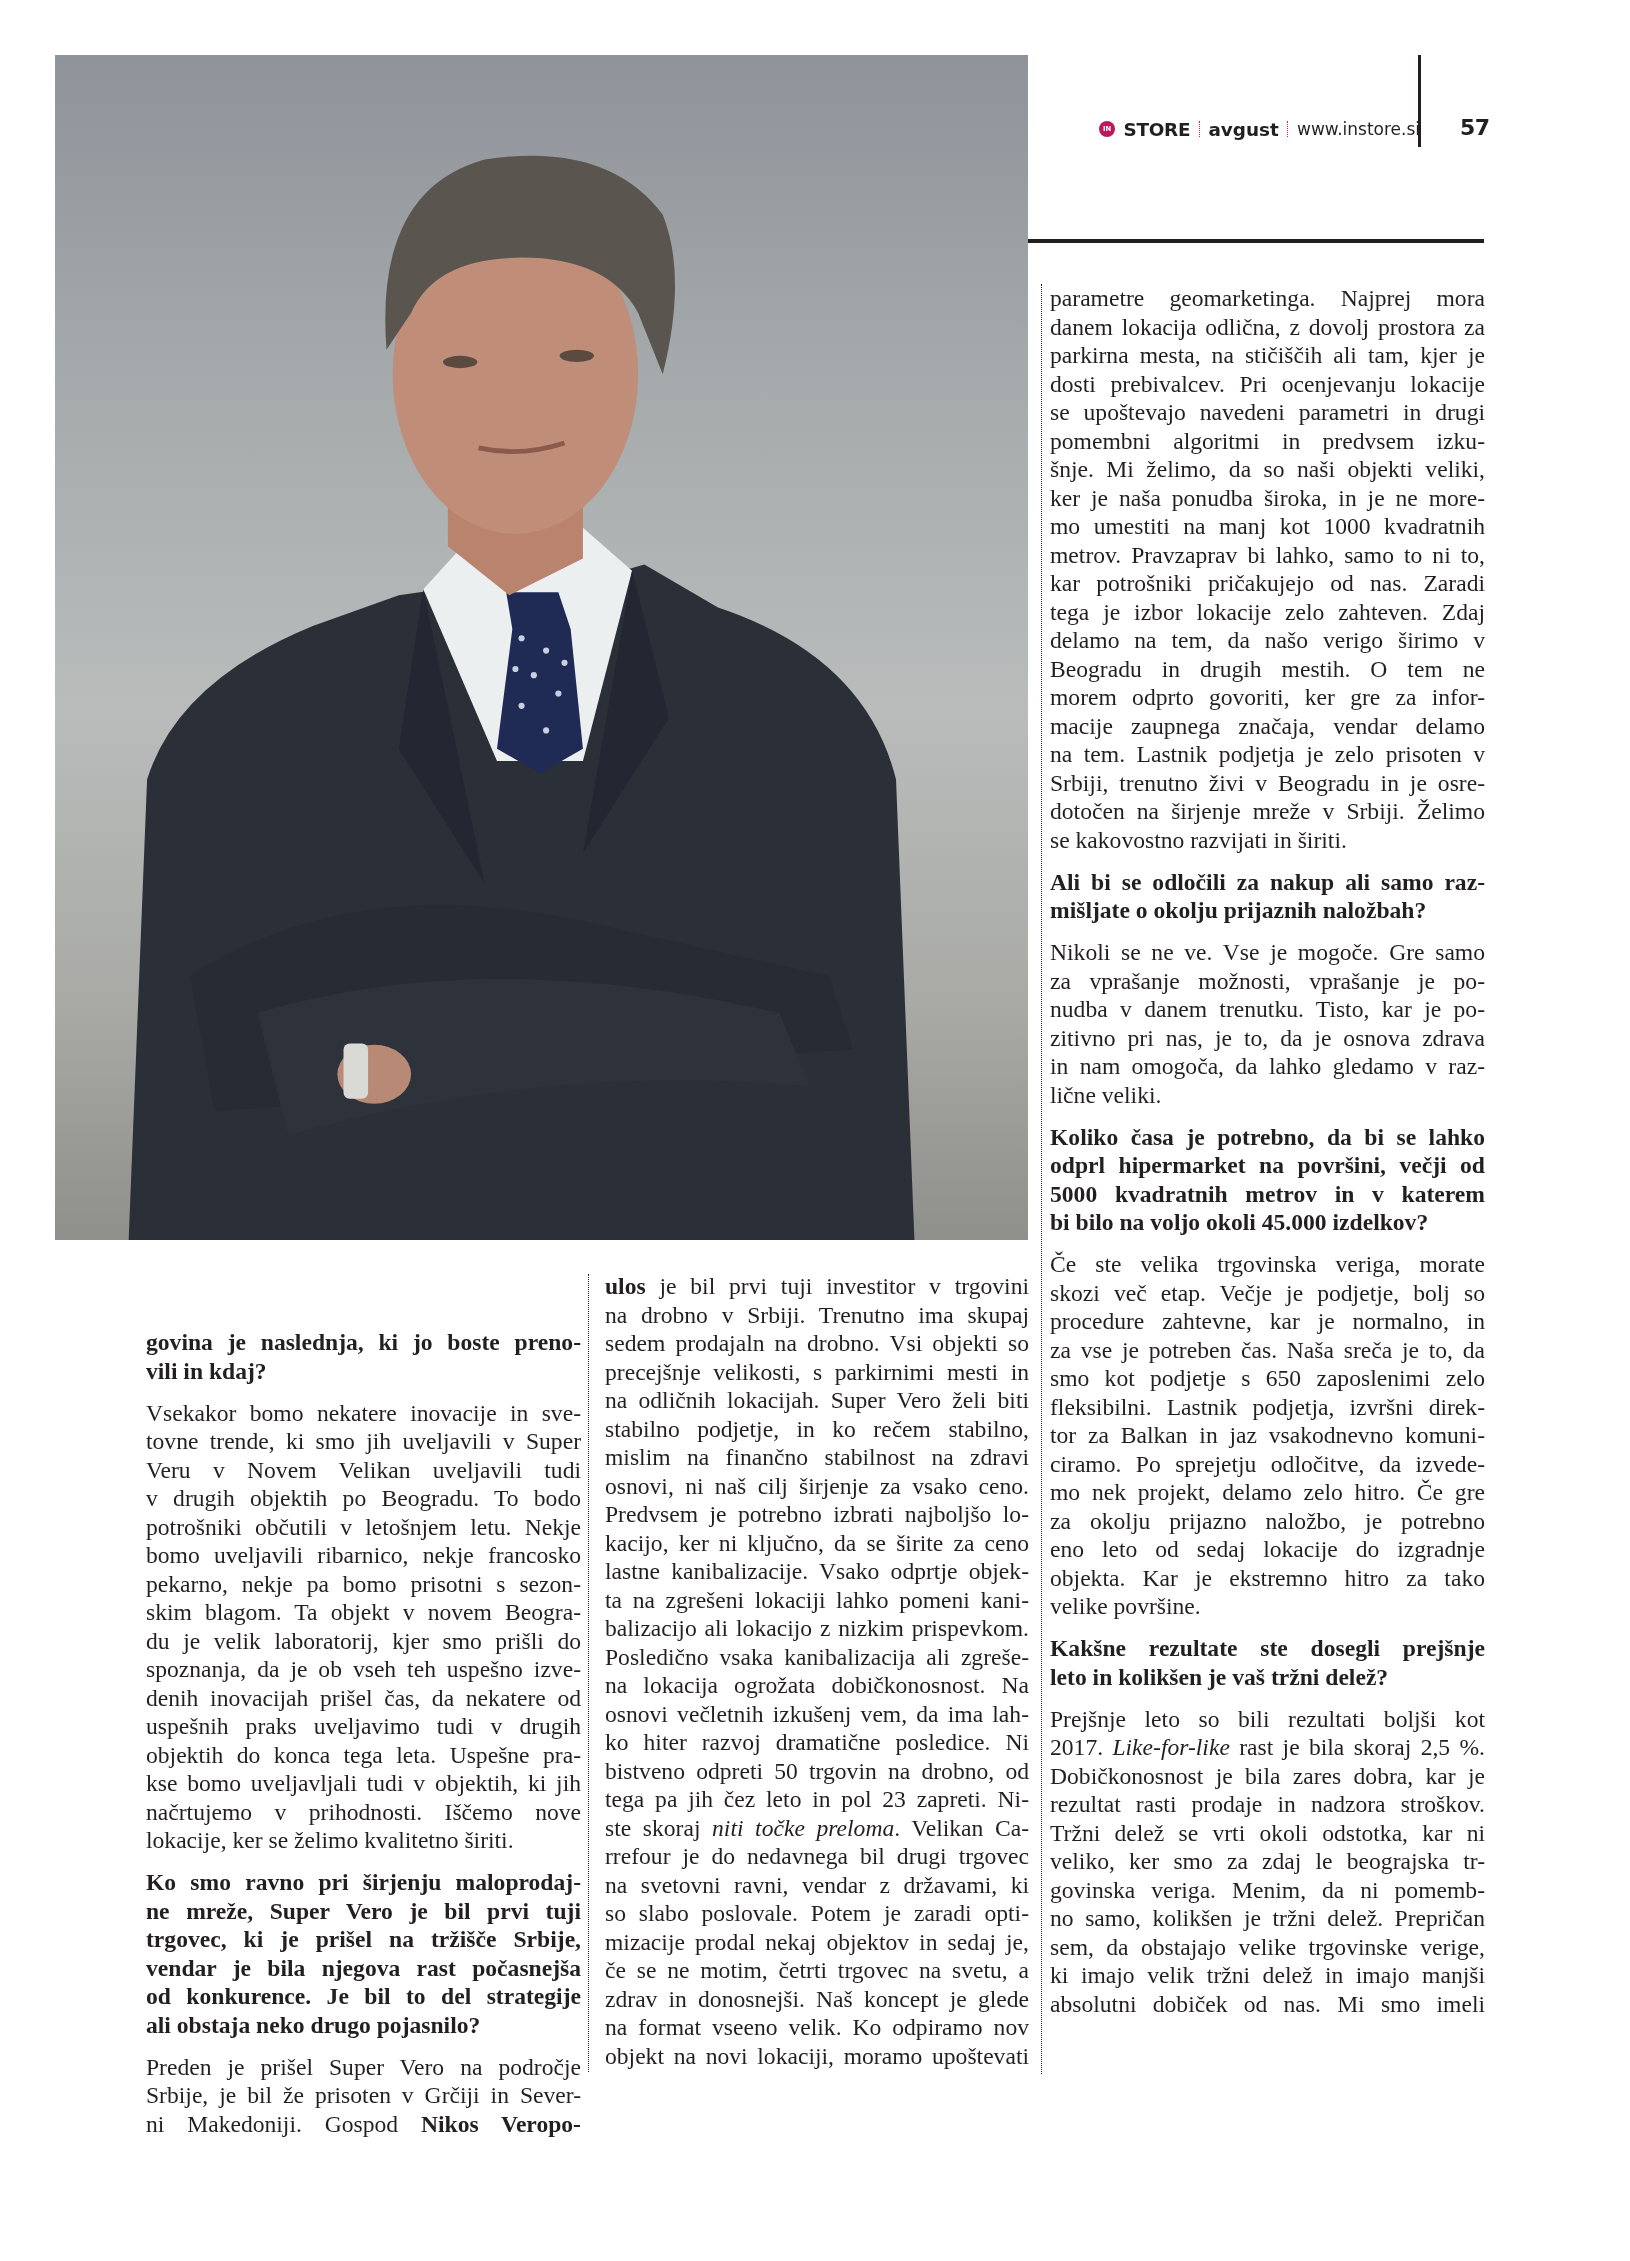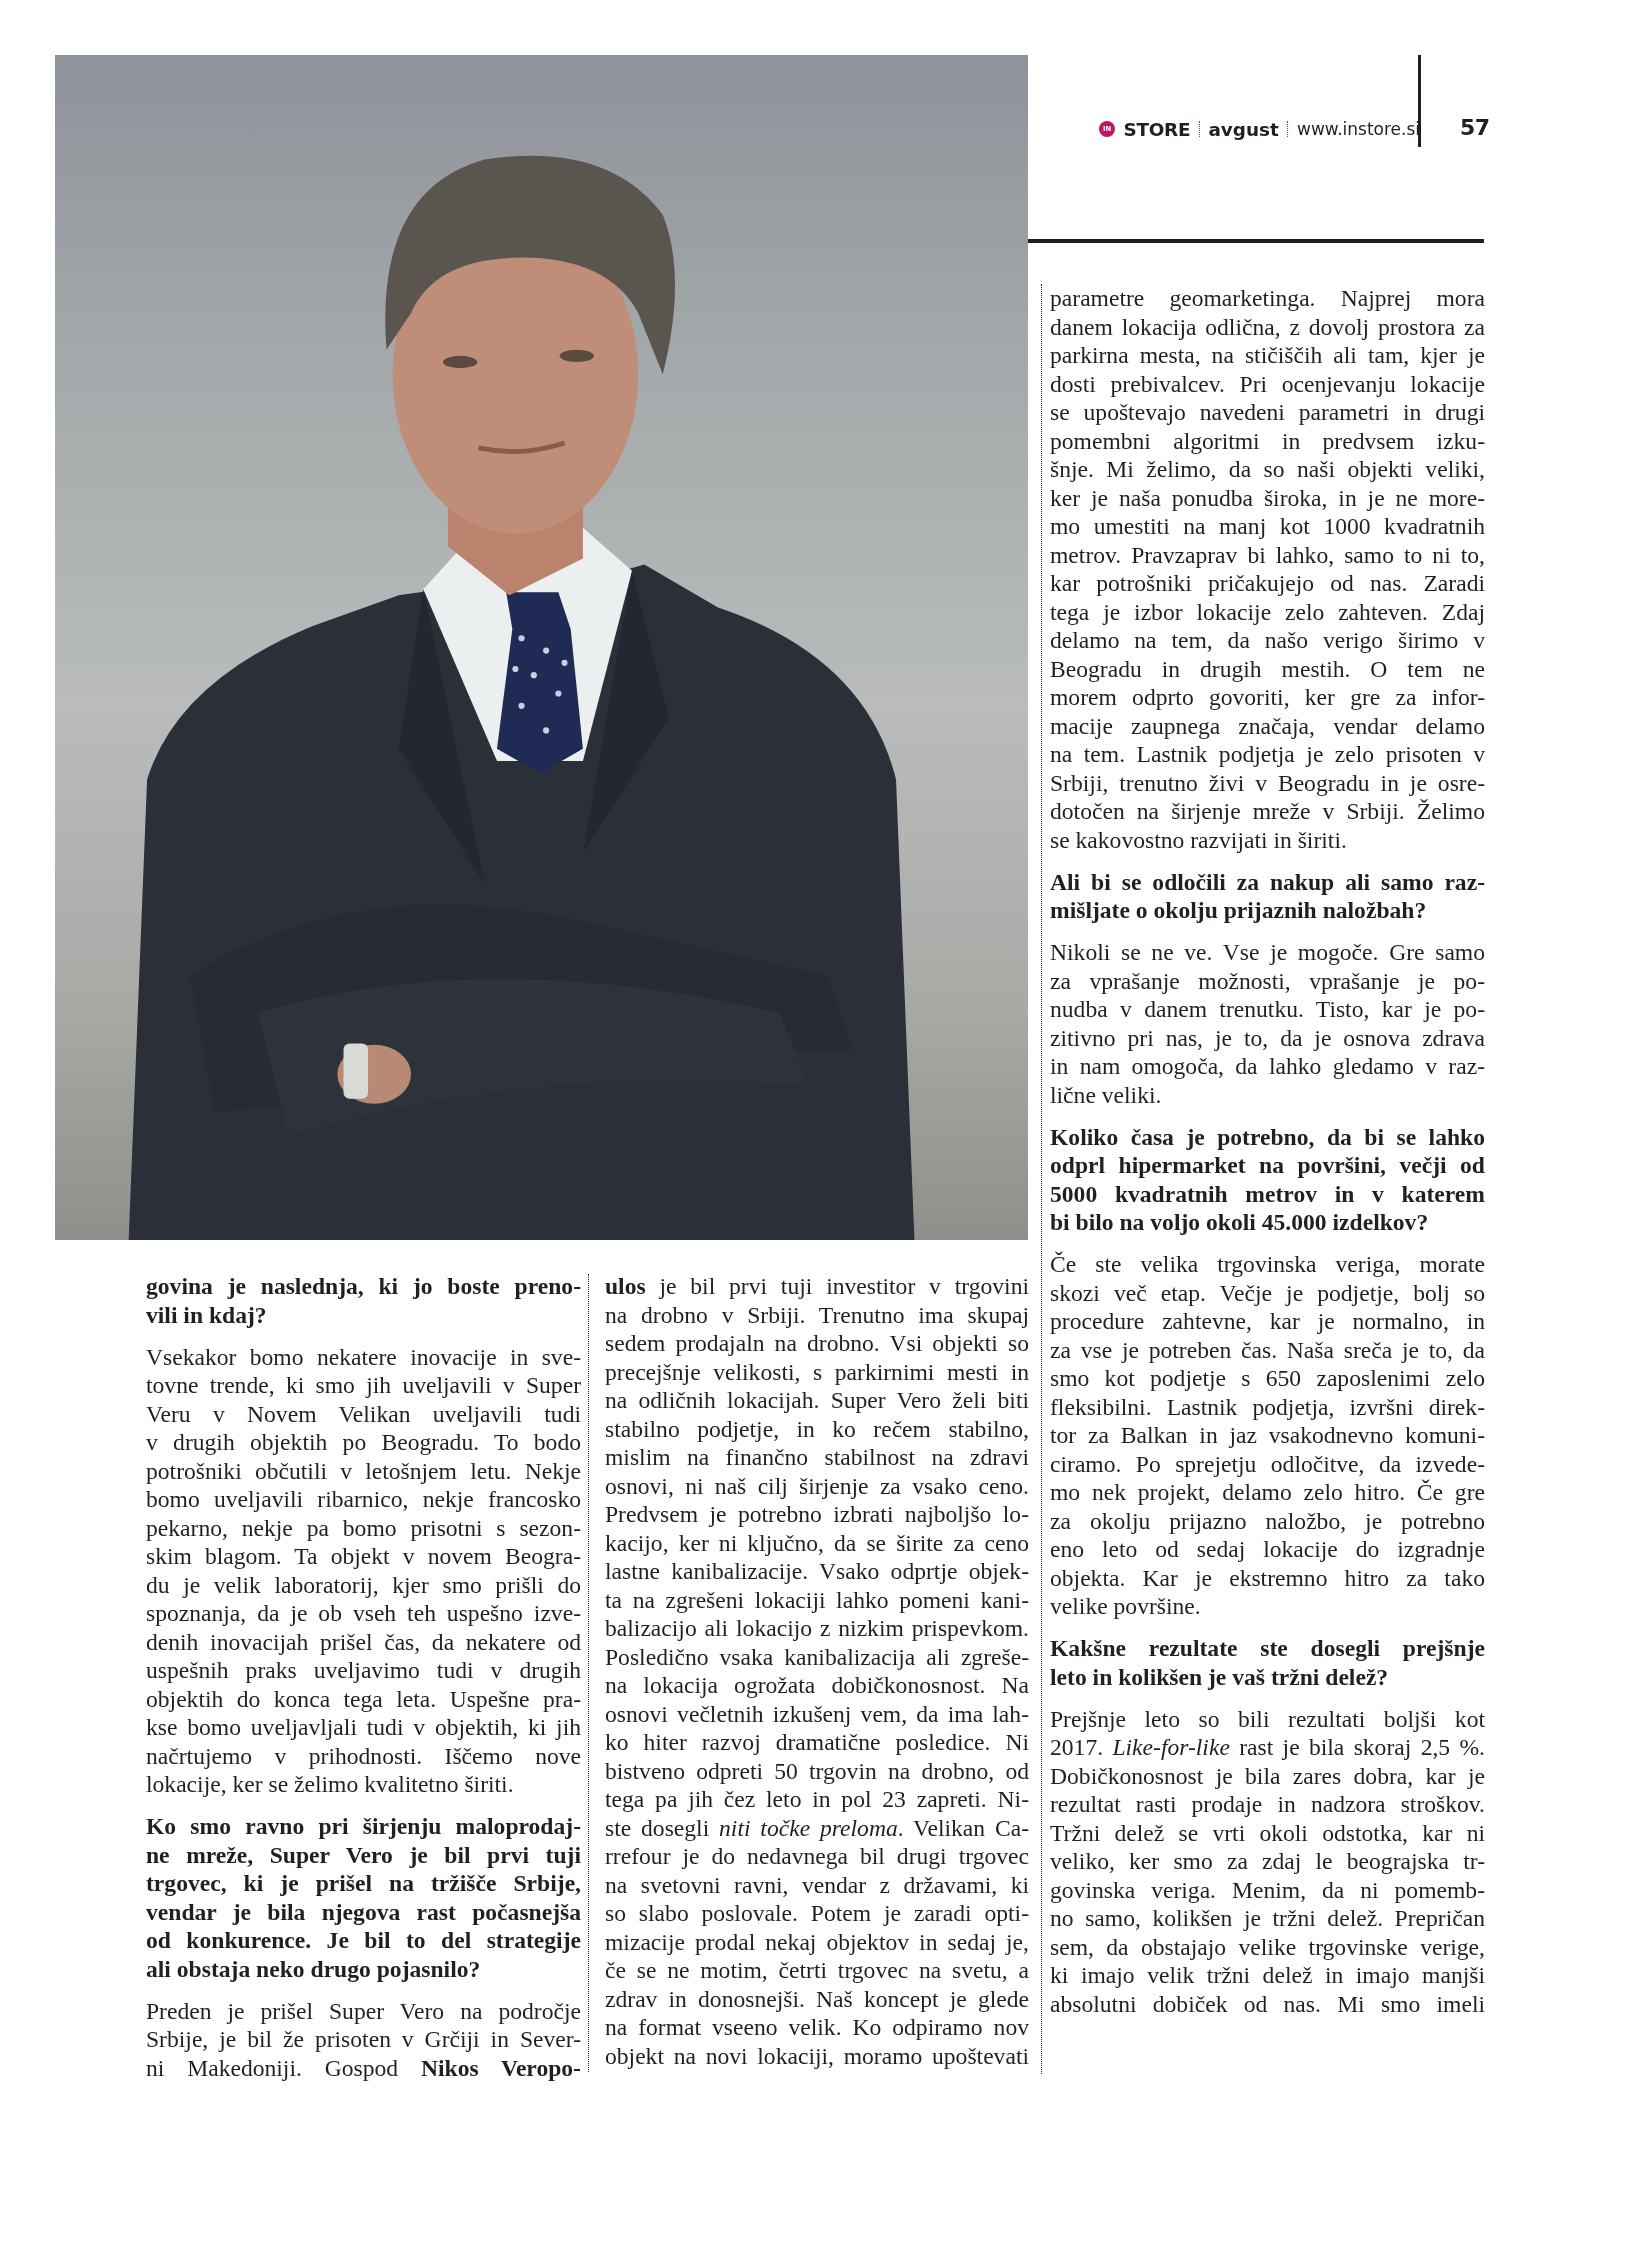--- a/index.html
+++ b/index.html
@@ -13,21 +13,21 @@
   .hdr .brand { font-weight:bold; font-size:18.4px; letter-spacing:-0.3px; }
   .hdr .month { font-weight:bold; font-size:18.4px; }
   .hdr .sep { width:0; height:16px; border-left:1.2px dotted #d2232a; }
   .hdr .url { font-size:17px; }
   .vrule { position:absolute; left:1418px; top:55px; width:2.5px; height:92px; background:#231f20; }
   .pagenum { position:absolute; left:1460px; top:115px; font-family:"DejaVu Sans","Liberation Sans",sans-serif; font-weight:bold; font-size:22px; letter-spacing:-0.6px; }
   .hrule { position:absolute; left:1028px; top:239px; width:456px; height:3.7px; background:#231f20; }
   .col { position:absolute; font-size:23.6px; line-height:28.5px; text-align:justify; hyphens:manual; }
   .col .q { font-weight:bold; margin:0; }
   .col .gap { height:13.5px; }
-  .col1 { left:146px; top:1272px; width:435px;font-family:Liberation Serif, serif; }
+  .col1 { left:146px; top:1328px; width:435px;font-family:Liberation Serif, serif; }
   .col2 { left:605px; top:1272px; width:424px; }
   .col3 { left:1050px; top:284px; width:435px; }
   .dots { position:absolute; width:0; border-left:1.8px dotted #231f20; }
   .line { display:block; text-align:justify; text-align-last:justify; white-space:nowrap; }
   .line.last { text-align-last:left; }
   i { font-style:italic; }
 </style>
 </head>
 <body>
 
@@ -141,21 +141,21 @@
   <span class="line">kacijo, ker ni ključno, da se širite za ceno</span>
   <span class="line">lastne kanibalizacije. Vsako odprtje objek-</span>
   <span class="line">ta na zgrešeni lokaciji lahko pomeni kani-</span>
   <span class="line">balizacijo ali lokacijo z nizkim prispevkom.</span>
   <span class="line">Posledično vsaka kanibalizacija ali zgreše-</span>
   <span class="line">na lokacija ogrožata dobičkonosnost. Na</span>
   <span class="line">osnovi večletnih izkušenj vem, da ima lah-</span>
   <span class="line">ko hiter razvoj dramatične posledice. Ni</span>
   <span class="line">bistveno odpreti 50 trgovin na drobno, od</span>
   <span class="line">tega pa jih čez leto in pol 23 zapreti. Ni-</span>
-  <span class="line"><span>ste dosegli </span><i>niti točke preloma</i><span>. Velikan Ca-</span></span>
+  <span class="line"><span>ste skoraj </span><i>niti točke preloma</i><span>. Velikan Ca-</span></span>
   <span class="line">rrefour je do nedavnega bil drugi trgovec</span>
   <span class="line">na svetovni ravni, vendar z državami, ki</span>
   <span class="line">so slabo poslovale. Potem je zaradi opti-</span>
   <span class="line">mizacije prodal nekaj objektov in sedaj je,</span>
   <span class="line">če se ne motim, četrti trgovec na svetu, a</span>
   <span class="line">zdrav in donosnejši. Naš koncept je glede</span>
   <span class="line">na format vseeno velik. Ko odpiramo nov</span>
   <span class="line">objekt na novi lokaciji, moramo upoštevati</span>
 </div>
 

